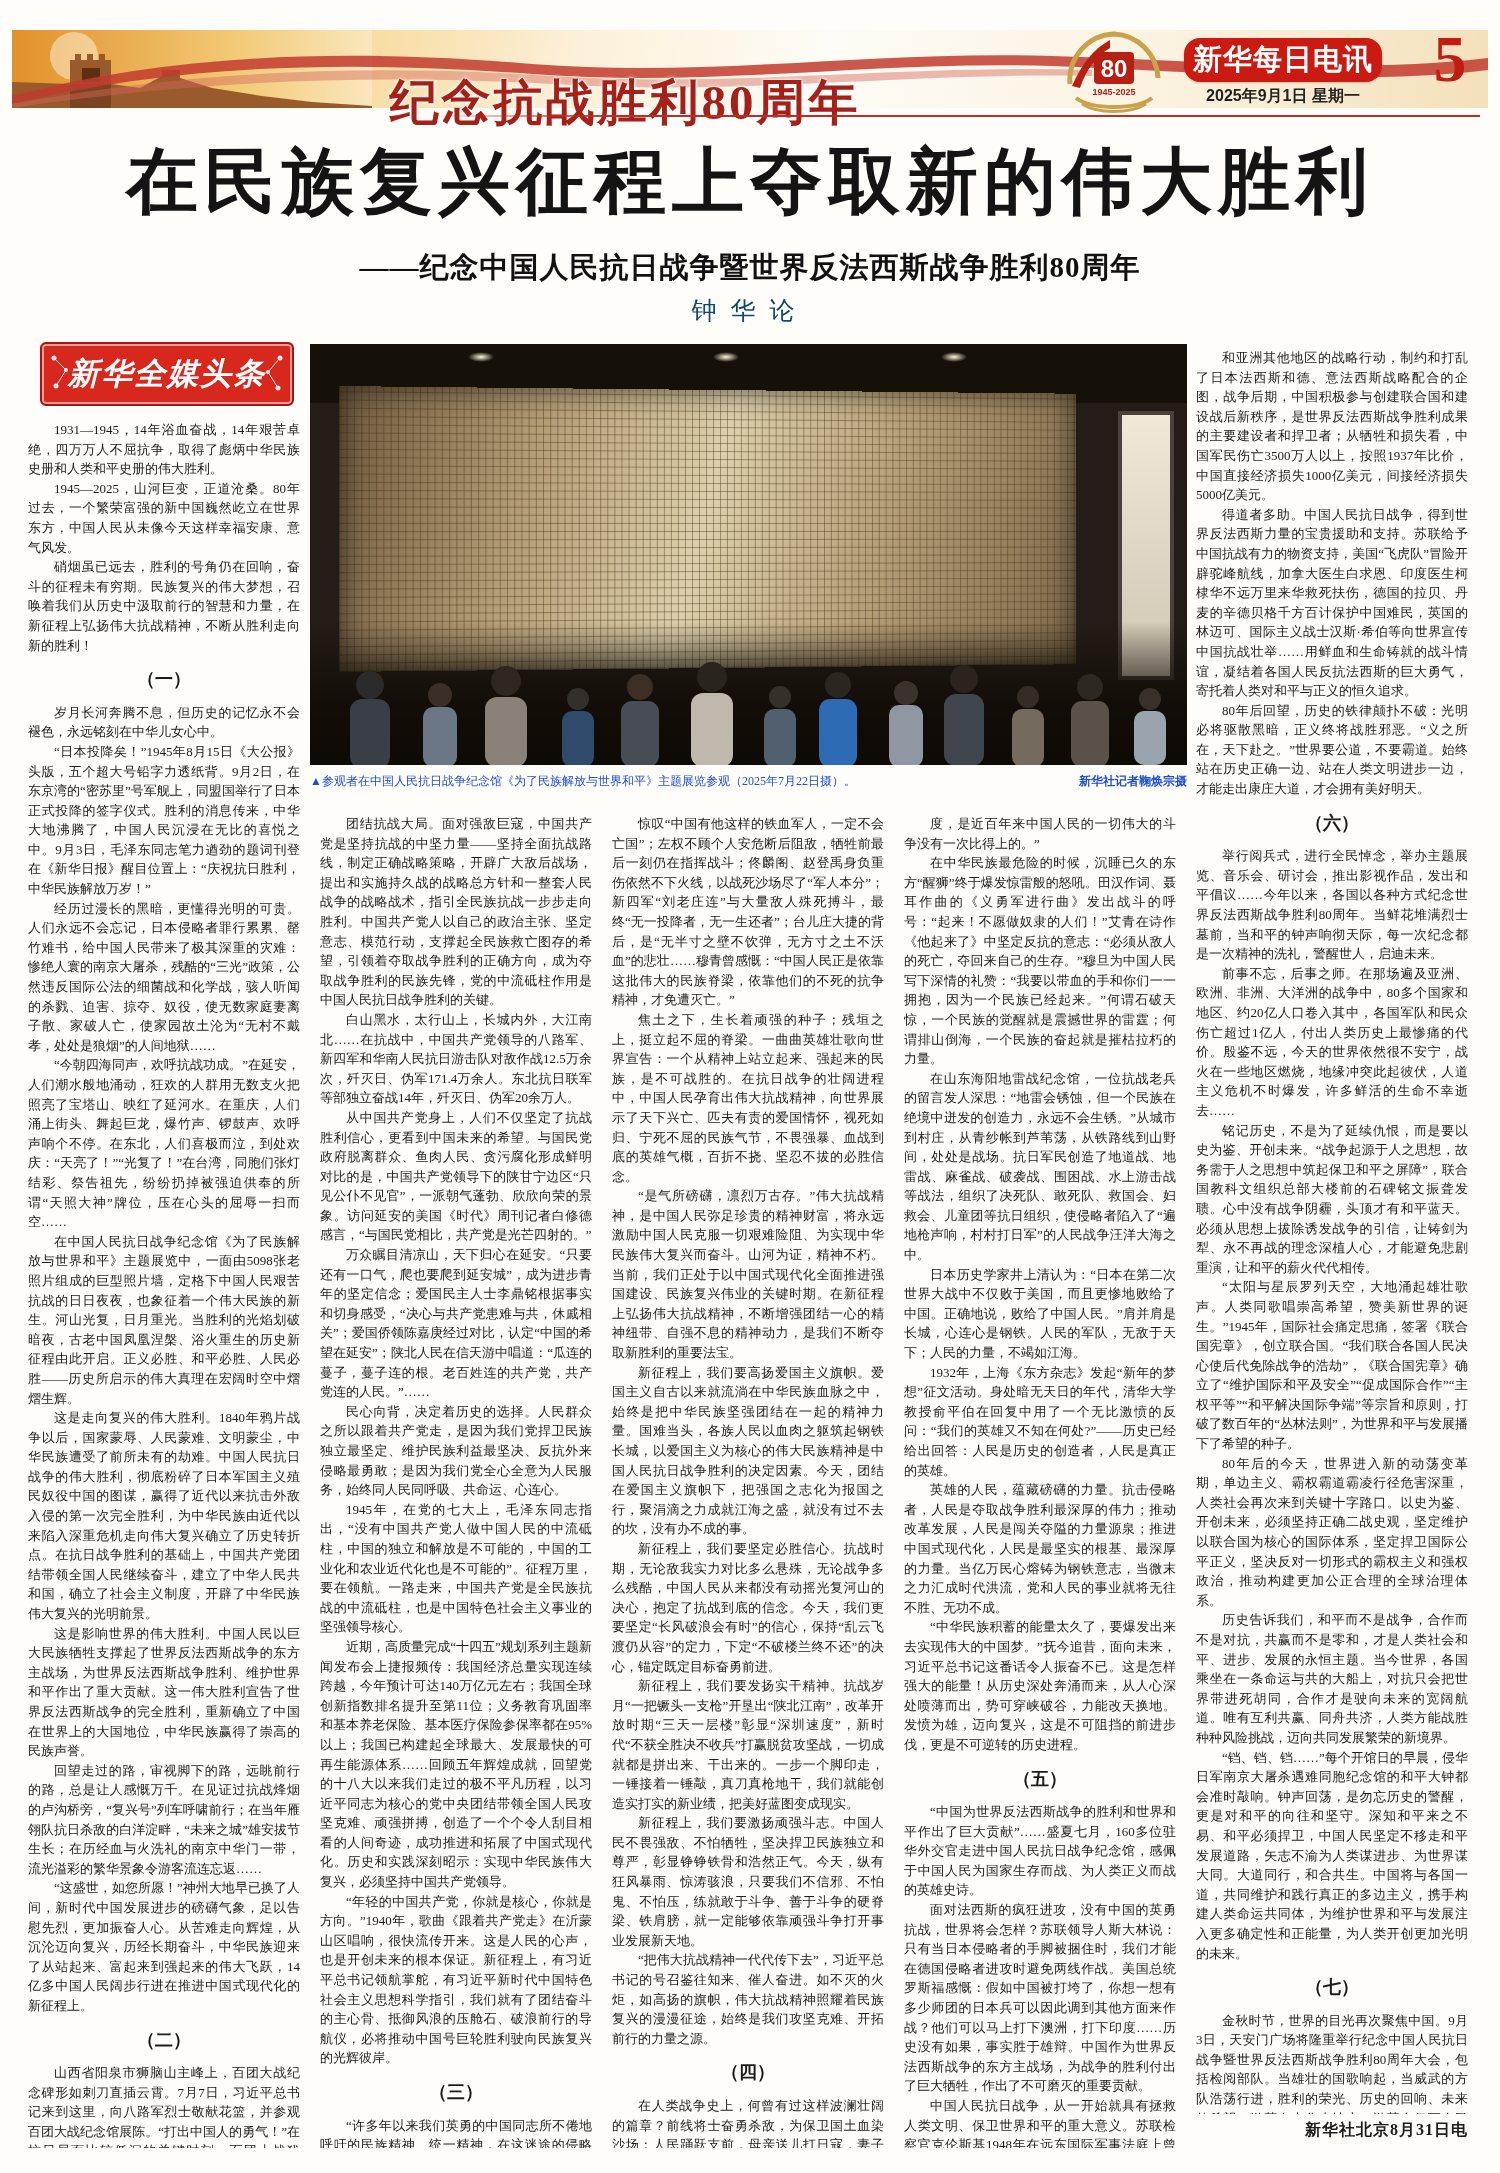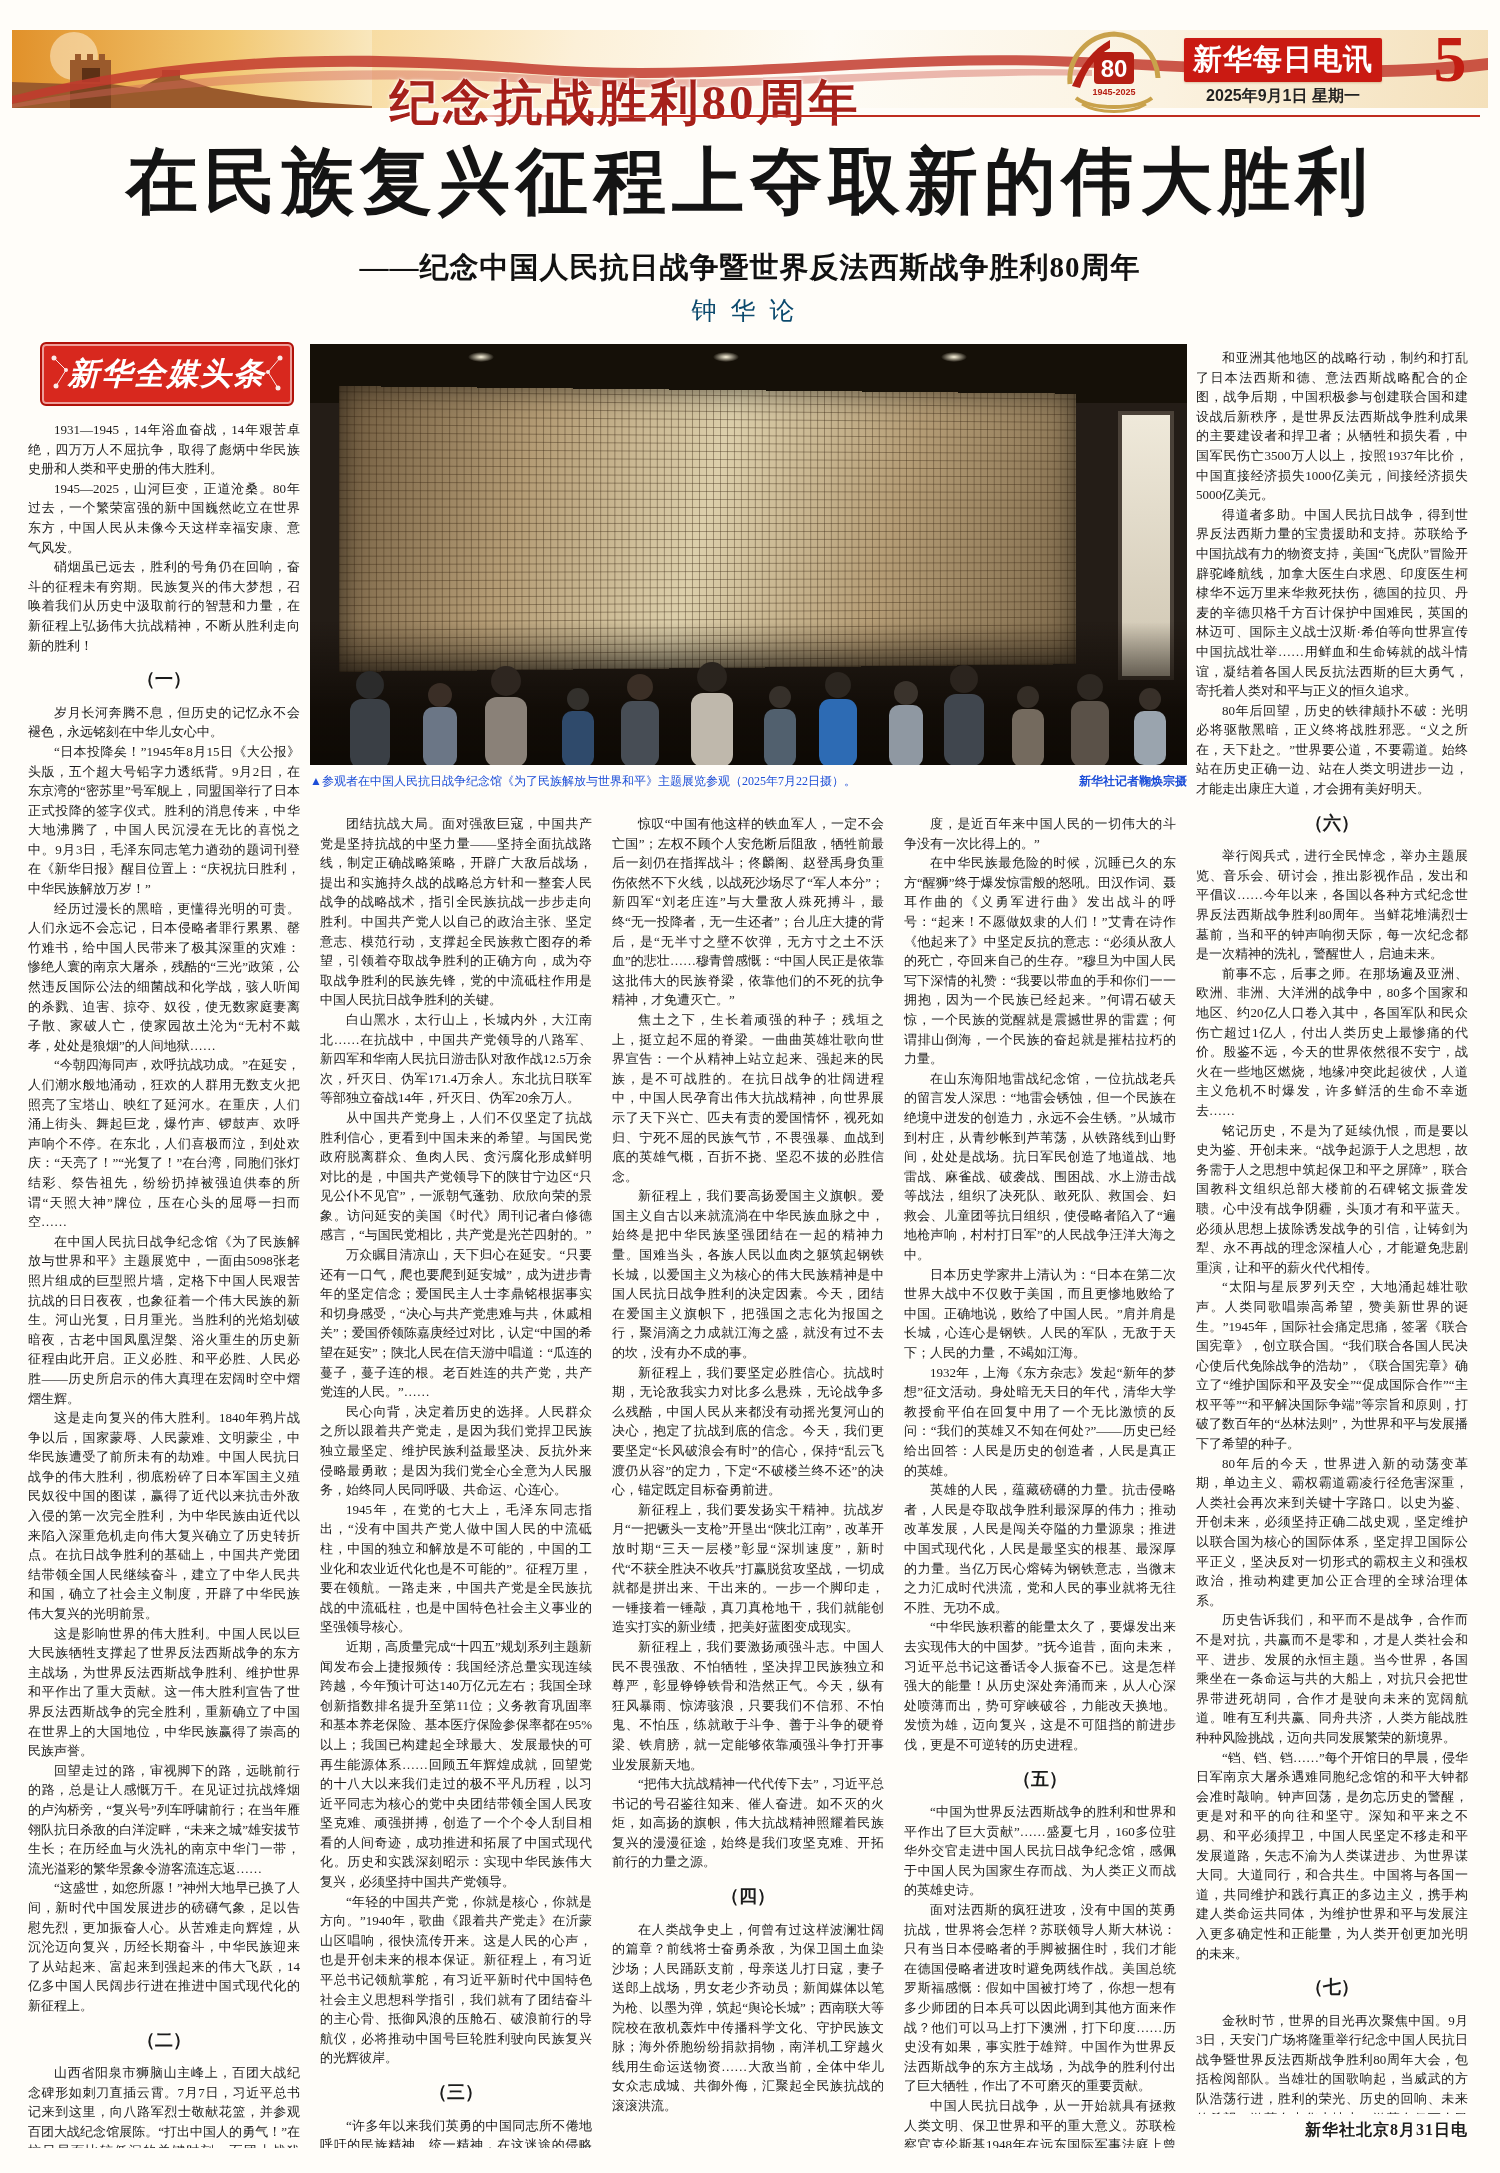--- a/index.html
+++ b/index.html
@@ -7,21 +7,21 @@
         font-family:"Liberation Serif","DejaVu Serif",serif;color:#1c1c1c;}
   
   .band{position:absolute;left:12px;top:30px;width:1476px;height:78px;
         background:linear-gradient(100deg,#e29a30 0%,#efb95c 10%,#f7d99a 22%,#fcf0d8 38%,#fefcf6 55%,#fbf2e0 78%,#f4e0ba 100%);}
   .band svg{position:absolute;left:0;top:0;}
   .banner-title{position:absolute;left:330px;top:40px;width:566px;text-align:center;
         font-size:49px;font-weight:900;letter-spacing:3px;color:#a6201a;
         text-shadow:0 0 2px #fff,0 0 4px #fff,1px 1px 0 #fff;white-space:nowrap;}
   .emblem{position:absolute;left:1052px;top:24px;width:124px;height:92px;}
   .masthead-box{position:absolute;left:1184px;top:38px;width:198px;height:44px;background:#ca1a12;
-        border-radius:2px;display:flex;align-items:center;justify-content:center;
+        border-radius:16px;display:flex;align-items:center;justify-content:center;
         color:#fff;font-weight:900;font-size:29px;letter-spacing:1px;box-shadow:0 1px 2px rgba(120,60,0,.25);}
   .masthead-date{position:absolute;left:1178px;top:86px;width:210px;text-align:center;
         font-size:16px;font-weight:bold;color:#222;font-family:"Liberation Sans",sans-serif;}
   .page-number{position:absolute;left:1420px;top:26px;width:60px;text-align:center;
         font-size:66px;font-weight:900;color:#c21d12;line-height:1;}
   .rule-red{position:absolute;left:430px;top:115px;width:1050px;height:2px;
         background:linear-gradient(90deg,rgba(191,45,32,0),#bf2d20 18%,#bf2d20);}
   
   .headline{position:absolute;left:0;top:134px;width:100%;text-align:center;
         font-size:72px;font-weight:900;letter-spacing:6px;color:#141414;white-space:nowrap;}
@@ -203,20 +203,21 @@
       <div class="para">民心向背，决定着历史的选择。人民群众之所以跟着共产党走，是因为我们党捍卫民族独立最坚定、维护民族利益最坚决、反抗外来侵略最勇敢；是因为我们党全心全意为人民服务，始终同人民同呼吸、共命运、心连心。</div>
       <div class="para">1945年，在党的七大上，毛泽东同志指出，“没有中国共产党人做中国人民的中流砥柱，中国的独立和解放是不可能的，中国的工业化和农业近代化也是不可能的”。征程万里，要在领航。一路走来，中国共产党是全民族抗战的中流砥柱，也是中国特色社会主义事业的坚强领导核心。</div>
       <div class="para">近期，高质量完成“十四五”规划系列主题新闻发布会上捷报频传：我国经济总量实现连续跨越，今年预计可达140万亿元左右；我国全球创新指数排名提升至第11位；义务教育巩固率和基本养老保险、基本医疗保险参保率都在95%以上；我国已构建起全球最大、发展最快的可再生能源体系……回顾五年辉煌成就，回望党的十八大以来我们走过的极不平凡历程，以习近平同志为核心的党中央团结带领全国人民攻坚克难、顽强拼搏，创造了一个个令人刮目相看的人间奇迹，成功推进和拓展了中国式现代化。历史和实践深刻昭示：实现中华民族伟大复兴，必须坚持中国共产党领导。</div>
       <div class="para">“年轻的中国共产党，你就是核心，你就是方向。”1940年，歌曲《跟着共产党走》在沂蒙山区唱响，很快流传开来。这是人民的心声，也是开创未来的根本保证。新征程上，有习近平总书记领航掌舵，有习近平新时代中国特色社会主义思想科学指引，我们就有了团结奋斗的主心骨、抵御风浪的压舱石、破浪前行的导航仪，必将推动中国号巨轮胜利驶向民族复兴的光辉彼岸。</div>
       <div class="sect-head">（三）</div>
       <div class="para">“许多年以来我们英勇的中国同志所不倦地呼吁的民族精神、统一精神，在这迷途的侵略者之前，突然像一道现代的新万里长城似地耸立了起来。”1937年，法国《人道报》主笔古久里被中国军民抗击日寇的壮举深深震撼，发出这样的感叹。</div>
     </div>
   <div class="col" id="col3">
       <div class="para">惊叹“中国有他这样的铁血军人，一定不会亡国”；左权不顾个人安危断后阻敌，牺牲前最后一刻仍在指挥战斗；佟麟阁、赵登禹身负重伤依然不下火线，以战死沙场尽了“军人本分”；新四军“刘老庄连”与大量敌人殊死搏斗，最终“无一投降者，无一生还者”；台儿庄大捷的背后，是“无半寸之壁不饮弹，无方寸之土不沃血”的悲壮……穆青曾感慨：“中国人民正是依靠这批伟大的民族脊梁，依靠他们的不死的抗争精神，才免遭灭亡。”</div>
       <div class="para">焦土之下，生长着顽强的种子；残垣之上，挺立起不屈的脊梁。一曲曲英雄壮歌向世界宣告：一个从精神上站立起来、强起来的民族，是不可战胜的。在抗日战争的壮阔进程中，中国人民孕育出伟大抗战精神，向世界展示了天下兴亡、匹夫有责的爱国情怀，视死如归、宁死不屈的民族气节，不畏强暴、血战到底的英雄气概，百折不挠、坚忍不拔的必胜信念。</div>
+      <div class="para">“是气所磅礴，凛烈万古存。”伟大抗战精神，是中国人民弥足珍贵的精神财富，将永远激励中国人民克服一切艰难险阻、为实现中华民族伟大复兴而奋斗。山河为证，精神不朽。当前，我们正处于以中国式现代化全面推进强国建设、民族复兴伟业的关键时期。在新征程上弘扬伟大抗战精神，不断增强团结一心的精神纽带、自强不息的精神动力，是我们不断夺取新胜利的重要法宝。</div>
       <div class="para">新征程上，我们要高扬爱国主义旗帜。爱国主义自古以来就流淌在中华民族血脉之中，始终是把中华民族坚强团结在一起的精神力量。国难当头，各族人民以血肉之躯筑起钢铁长城，以爱国主义为核心的伟大民族精神是中国人民抗日战争胜利的决定因素。今天，团结在爱国主义旗帜下，把强国之志化为报国之行，聚涓滴之力成就江海之盛，就没有过不去的坎，没有办不成的事。</div>
       <div class="para">新征程上，我们要坚定必胜信心。抗战时期，无论敌我实力对比多么悬殊，无论战争多么残酷，中国人民从来都没有动摇光复河山的决心，抱定了抗战到底的信念。今天，我们更要坚定“长风破浪会有时”的信心，保持“乱云飞渡仍从容”的定力，下定“不破楼兰终不还”的决心，锚定既定目标奋勇前进。</div>
       <div class="para">新征程上，我们要发扬实干精神。抗战岁月“一把镢头一支枪”开垦出“陕北江南”，改革开放时期“三天一层楼”彰显“深圳速度”，新时代“不获全胜决不收兵”打赢脱贫攻坚战，一切成就都是拼出来、干出来的。一步一个脚印走，一锤接着一锤敲，真刀真枪地干，我们就能创造实打实的新业绩，把美好蓝图变成现实。</div>
       <div class="para">新征程上，我们要激扬顽强斗志。中国人民不畏强敌、不怕牺牲，坚决捍卫民族独立和尊严，彰显铮铮铁骨和浩然正气。今天，纵有狂风暴雨、惊涛骇浪，只要我们不信邪、不怕鬼、不怕压，练就敢于斗争、善于斗争的硬脊梁、铁肩膀，就一定能够依靠顽强斗争打开事业发展新天地。</div>
       <div class="para">“把伟大抗战精神一代代传下去”，习近平总书记的号召鉴往知来、催人奋进。如不灭的火炬，如高扬的旗帜，伟大抗战精神照耀着民族复兴的漫漫征途，始终是我们攻坚克难、开拓前行的力量之源。</div>
       <div class="sect-head">（四）</div>
       <div class="para">在人类战争史上，何曾有过这样波澜壮阔的篇章？前线将士奋勇杀敌，为保卫国土血染沙场；人民踊跃支前，母亲送儿打日寇，妻子送郎上战场，男女老少齐动员；新闻媒体以笔为枪、以墨为弹，筑起“舆论长城”；西南联大等院校在敌机轰炸中传播科学文化、守护民族文脉；海外侨胞纷纷捐款捐物，南洋机工穿越火线用生命运送物资……大敌当前，全体中华儿女众志成城、共御外侮，汇聚起全民族抗战的滚滚洪流。</div>
     </div>
   <div class="col" id="col4">
       <div class="para">度，是近百年来中国人民的一切伟大的斗争没有一次比得上的。”</div>

